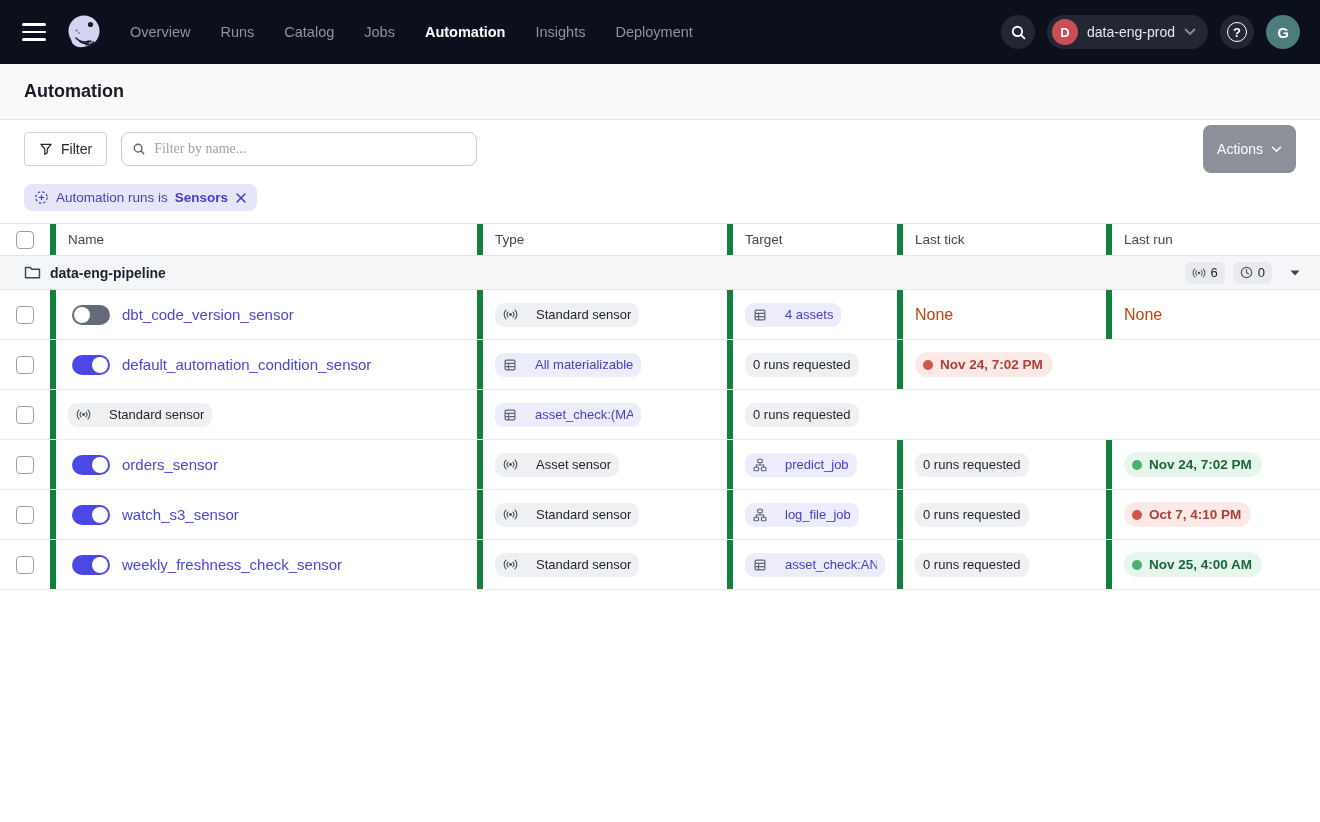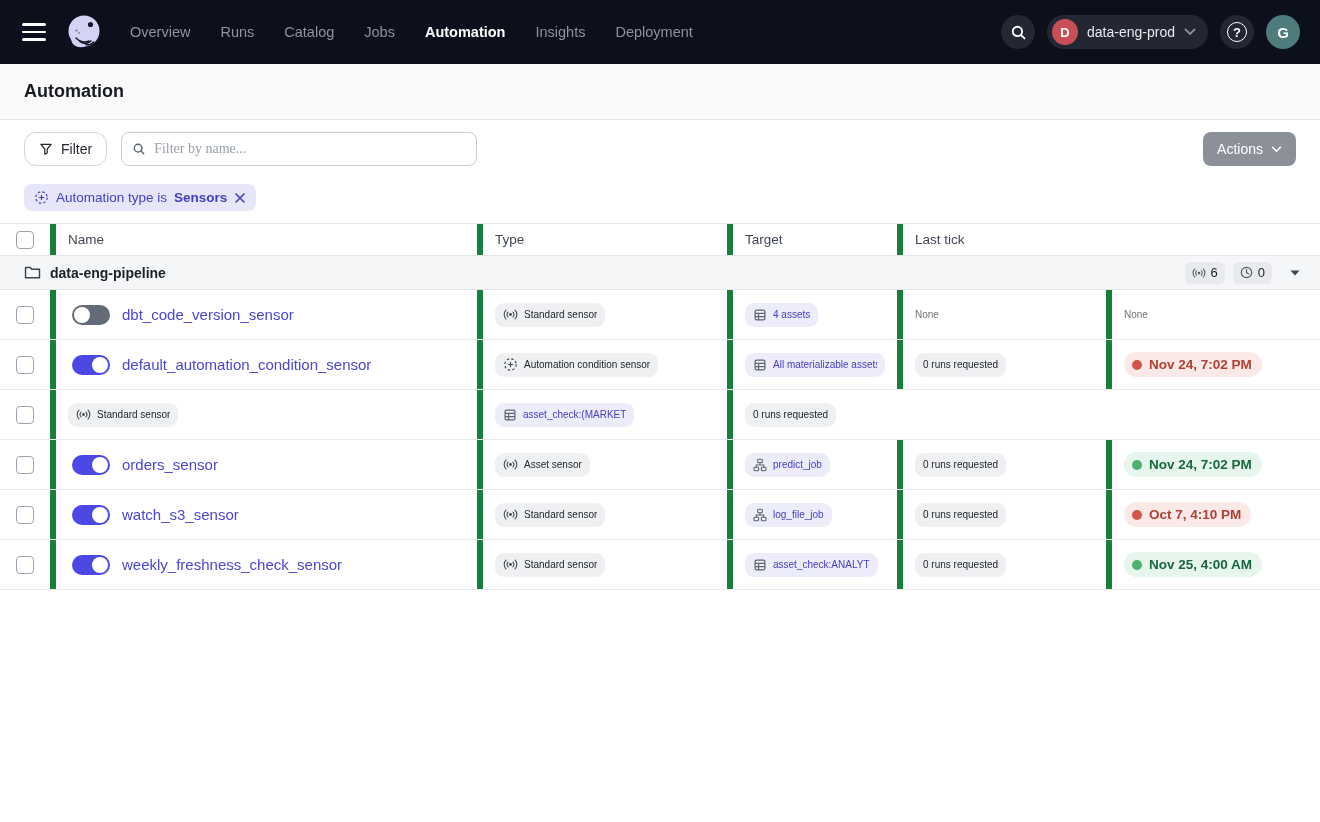--- a/index.html
+++ b/index.html
@@ -20,25 +20,25 @@
   .dep-name { color:#E7E9ED; font-size:14px; }
   .help-q { width:20px; height:20px; border-radius:50%; border:1.8px solid #fff; color:#fff; font-size:13px; font-weight:700; display:flex; align-items:center; justify-content:center; }
   .avatar { width:34px; height:34px; border-radius:50%; background:#4E7B7B; color:#fff; font-size:15px; font-weight:600; display:flex; align-items:center; justify-content:center; cursor:pointer; }
 
   
   .page-head { height:56px; background:#FAFAFA; border-bottom:1px solid #E4E6EA; display:flex; align-items:center; padding:0 24px; }
   .page-title { font-size:18px; font-weight:700; color:#181B24; }
 
   
   .toolbar { height:58px; display:flex; align-items:center; padding:0 24px; gap:14px; background:#fff; }
-  .btn-filter { height:34px; border:1px solid #D0D4DB; border-radius:12px; background:#fff; display:inline-flex; align-items:center; gap:8px; padding:0 14px; font-size:14px; color:#232730; cursor:pointer; }
+  .btn-filter { height:34px; border:1px solid #D0D4DB; border-radius:4px; background:#fff; display:inline-flex; align-items:center; gap:8px; padding:0 14px; font-size:14px; color:#232730; cursor:pointer; }
   .search-box { height:34px; width:356px; border:1px solid #C9CDD6; border-radius:8px; display:flex; align-items:center; gap:8px; padding:0 10px; background:#fff; }
   .search-box input { border:none; outline:none; flex:1; font-size:14px; color:#232730; font-family:Liberation Serif, serif; background:transparent; }
   .search-box input::placeholder { color:#9BA1AC; }
-  .btn-actions { margin-left:auto; height:34px; border:none; border-radius:8px; background:#8C9199; color:#fff; font-size:14px; display:inline-flex; align-items:center; gap:8px; padding:0 14px; cursor:default; }
+  .btn-actions { margin-left:auto; height:48px; border:none; border-radius:8px; background:#8C9199; color:#fff; font-size:14px; display:inline-flex; align-items:center; gap:8px; padding:0 14px; cursor:default; }
 
   
   .chips-row { padding:6px 24px 12px; border-bottom:1px solid #E4E6EA; background:#fff; }
   .chip { display:inline-flex; align-items:center; gap:7px; height:27px; background:#E7E6F8; border-radius:8px; padding:0 10px; color:#4340BF; font-size:13.5px; }
   .chip b { font-weight:700; }
   .chip .chip-x { cursor:pointer; display:flex; }
 
   
   .grid-row { display:grid; grid-template-columns:56px 427px 250px 170px 209px 1fr; align-items:stretch; }
   .cell { display:flex; align-items:center; border-right:6px solid #15803d; min-width:0; }
@@ -61,28 +61,28 @@
   .name-cell { padding:0 12px 0 16px; gap:12px; }
   .toggle { width:38px; height:20px; border-radius:11px; position:relative; flex:none; cursor:pointer; }
   .toggle.on  { background:#4B48E5; }
   .toggle.off { background:#636B78; }
   .toggle .knob { position:absolute; top:2px; width:16px; height:16px; border-radius:50%; background:#fff; }
   .toggle.on .knob { right:2px; }
   .toggle.off .knob { left:2px; }
   .name-link { font-size:15px; color:#4A46D6; text-decoration:none; cursor:pointer; white-space:nowrap; overflow:hidden; }
 
   .type-cell, .target-cell, .tick-cell, .run-cell { padding:0 12px; }
-  .pill { display:inline-flex; align-items:center; gap:6px; height:24px; border-radius:9px; padding:0 8px; font-size:10px; white-space:nowrap; max-width:100%; overflow:hidden;text-align:center; }
+  .pill { display:inline-flex; align-items:center; gap:18px; height:24px; border-radius:9px; padding:0 8px; font-size:13px; white-space:nowrap; max-width:100%; overflow:hidden;text-align:center; }
   .pill .plabel { overflow:hidden; white-space:nowrap; }
   .pill.gray { background:#EFF0F2; color:#23262F; }
   .pill.lav  { background:#ECECFA; color:#4540C8; }
   .pill.lav .picon { color:#5F6470; }
   .pill.gray .picon { color:#454B57; }
   .picon { display:flex; flex:none; }
-  .plain-none { font-size:10px; color:#737373; }
+  .plain-none { font-size:16px; color:#c2410c; }
   .status-pill { display:inline-flex; align-items:center; gap:7px; height:25px; border-radius:13px; padding:0 10px 0 8px; font-size:13.5px; white-space:nowrap; cursor:pointer;font-weight:bold; }
   .status-pill .dot { width:10px; height:10px; border-radius:50%; flex:none; }
   .status-pill.success { background:#E7F6ED; color:#19663B; }
   .status-pill.success .dot { background:#4CB06F; }
   .status-pill.failure { background:#FBE9E7; color:#AE4036; }
   .status-pill.failure .dot { background:#D0564A; }
 
   svg { display:block; }
 </style>
 </head>
@@ -178,40 +178,41 @@
 </div>
 
 <div class="chips-row">
   <span class="chip">
     <span>
       <svg width="15" height="15" viewBox="0 0 16 16">
           <circle cx="8" cy="8" r="6.1" stroke="#4340BF" stroke-width="1.3" fill="none" stroke-dasharray="2.6 2.2"></circle>
           <path d="M8 5.6 V10.4 M5.6 8 H10.4" stroke="#4340BF" stroke-width="1.3" stroke-linecap="round"></path>
         </svg>
     </span>
-    <span>Automation type is</span>
+    <span>Automation runs is</span>
     <b>Sensors</b>
     <span class="chip-x">
       <svg width="12" height="12" viewBox="0 0 12 12">
           <path d="M2 2 L10 10 M10 2 L2 10" stroke="#4340BF" stroke-width="1.6" stroke-linecap="round"></path>
         </svg>
     </span>
   </span>
 </div>
 
 <div>
 
   <div class="grid-row thead">
     <div class="cell cb-cell">
         <span class="checkbox"></span>
       </div>
     <div class="cell">Name</div>
     <div class="cell">Type</div>
     <div class="cell">Target</div>
     <div class="cell">Last tick</div>
+    <div class="cell">Last run</div>
   </div>
 
   <div class="group-row">
     <span>
       <svg width="17" height="15" viewBox="0 0 18 15">
           <path d="M1.6 2.2 h5 l1.6 1.8 h8.2 v9 h-14.8 z" stroke="#3D4350" stroke-width="1.5" fill="none" stroke-linejoin="round"></path>
         </svg>
     </span>
     <span class="group-name">data-eng-pipeline</span>
     <span class="group-right">
@@ -287,31 +288,20 @@
   <div class="grid-row trow">
     <div class="cell cb-cell">
           <span class="checkbox"></span>
         </div>
     <div class="cell name-cell">
       <span class="toggle on">
             <span class="knob"></span>
           </span>
       <a class="name-link">default_automation_condition_sensor</a>
     </div>
-    <div class="cell type-cell">
-      <span class="pill gray">
-        <span class="picon">
-              <svg width="15" height="15" viewBox="0 0 16 16">
-                <circle cx="8" cy="8" r="6.1" stroke="currentColor" stroke-width="1.3" fill="none" stroke-dasharray="2.6 2.2"></circle>
-                <path d="M8 5.6 V10.4 M5.6 8 H10.4" stroke="currentColor" stroke-width="1.3" stroke-linecap="round"></path>
-              </svg>
-            </span>
-        <span class="plabel">Automation condition sensor</span>
-      </span>
-    </div>
     <div class="cell target-cell">
       <span class="pill lav" style="max-width: 146px;">
         <span class="picon">
               <svg width="14" height="14" viewBox="0 0 16 16">
                 <rect x="2.4" y="2.4" width="11.2" height="11.2" rx="1.6" stroke="currentColor" stroke-width="1.4" fill="none"></rect>
                 <path d="M2.4 6.1 H13.6 M6.4 6.1 V13.6 M2.4 9.85 H13.6" stroke="currentColor" stroke-width="1.3" fill="none"></path>
               </svg>
             </span>
         <span class="plabel">All materializable assets</span>
       </span>

